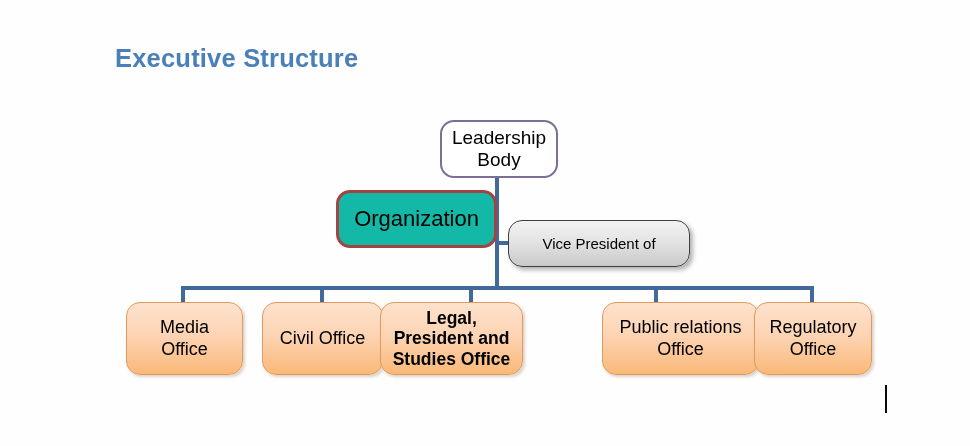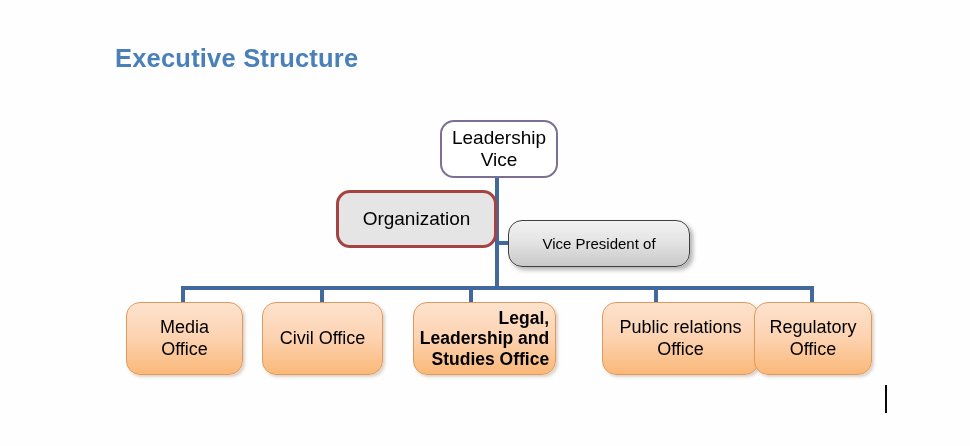--- a/index.html
+++ b/index.html
@@ -50,23 +50,23 @@
 
   
   .node-top {
     background: #ffffff;
     border: 2.5px solid #7b6f96;
     font-size: 19px;
   }
 
   
   .node-pres {
-    background: #e5e5e5;
+    background: #14b8a6;
     border: 3px solid #a44340;
-    font-size: 19px;
+    font-size: 22px;
   }
 
   
   .node-vp {
     background: linear-gradient(to bottom, #f2f2f2 0%, #e4e4e4 45%, #c9c9c9 100%);
     border: 1.5px solid #3f3f3f;
     font-size: 15px;
     box-shadow: 3px 3px 4px rgba(90,90,90,0.45);
   }
 
@@ -102,21 +102,21 @@
 
   <div class="conn" style="left:181px; top:286px; width:4px; height:17px;"></div>
   <div class="conn" style="left:320px; top:286px; width:4px; height:17px;"></div>
   <div class="conn" style="left:469px; top:286px; width:4px; height:17px;"></div>
   <div class="conn" style="left:654px; top:286px; width:4px; height:17px;"></div>
   <div class="conn" style="left:810px; top:286px; width:4px; height:17px;"></div>
 
   <div class="node node-top" style="left:440px; top:120px; width:118px; height:58px;">
     <div>
       <span>Leadership</span>
-      <span>Vice</span>
+      <span>Body</span>
     </div>
   </div>
 
   <div class="node node-pres" style="left:336px; top:190px; width:161px; height:58px;">
     <div>
       <span>Organization</span>
     </div>
   </div>
 
   <div class="node node-vp" style="left:508px; top:220px; width:182px; height:47px;">
@@ -131,24 +131,24 @@
       <span>Office</span>
     </div>
   </div>
 
   <div class="node node-office" style="left:262px; top:302px; width:121px; height:73px;">
     <div>
       <span>Civil Office</span>
     </div>
   </div>
 
-  <div class="node node-office bold" style="left:413px; top:302px; width:143px; height:73px;text-align:right;">
+  <div class="node node-office bold" style="left:380px; top:302px; width:143px; height:73px;">
     <div>
       <span>Legal,</span>
-      <span>Leadership and</span>
+      <span>President and</span>
       <span>Studies Office</span>
     </div>
   </div>
 
   <div class="node node-office" style="left:602px; top:302px; width:157px; height:73px;">
     <div>
       <span>Public relations</span>
       <span>Office</span>
     </div>
   </div>

